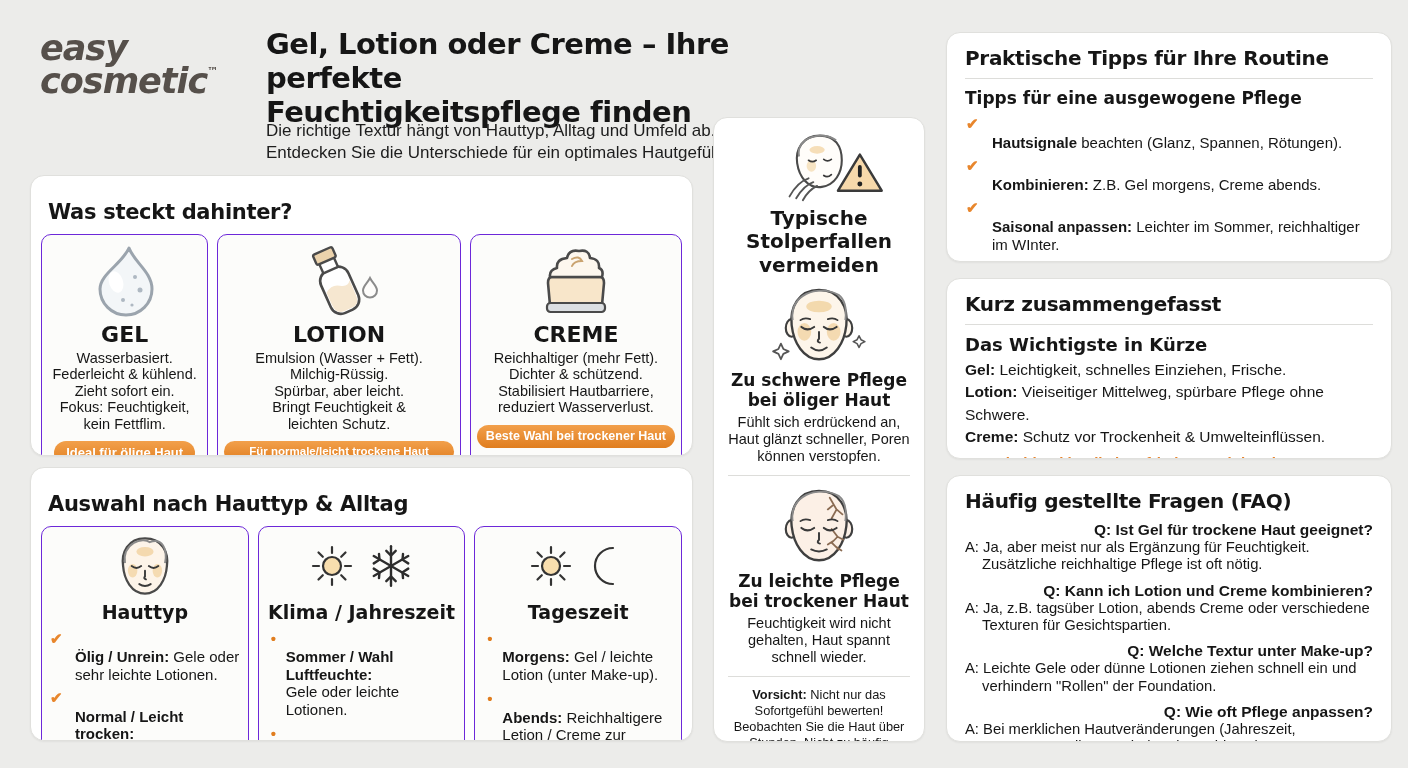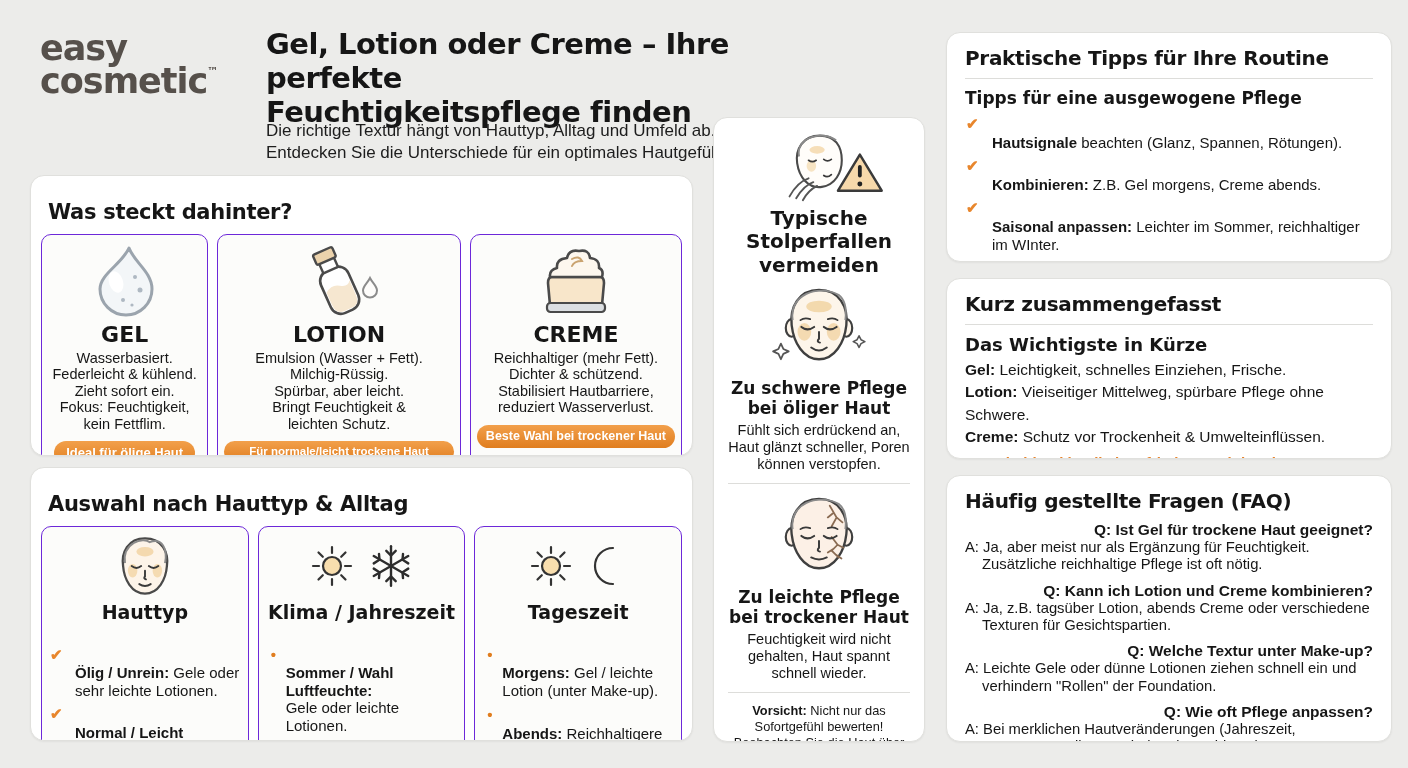--- a/index.html
+++ b/index.html
@@ -7,21 +7,21 @@
   .page {
     position:relative; width:1408px; height:768px;
     background:#ececea;
     font-family:"Liberation Sans", sans-serif;
     color:#161616; overflow:hidden;
   }
   
   .logo {
     position:absolute; left:40px; top:32px;
     font-family:"DejaVu Sans", sans-serif; font-weight:bold;
-    font-size:35px; line-height:0.95; color:#56504b; letter-spacing:-1px;
+    font-size:35px; line-height:0.95; color:#56504b; letter-spacing:-1px;font-style:italic;
   }
   .logo .tm { font-size:11px; vertical-align:18px; letter-spacing:0; }
   .main-title {
     position:absolute; left:266px; top:28px; width:600px;
     font-family:"DejaVu Sans", sans-serif; font-weight:bold;
     font-size:29px; line-height:1.17; letter-spacing:-0.5px;
     white-space:pre-line;
   }
   .subtitle {
     position:absolute; left:266px; top:120px; width:620px;
@@ -63,37 +63,37 @@
     padding:4px 12px 5px; border-radius:999px; white-space:nowrap;
   }
   .cards-row .card:nth-child(2) .badge { font-size:11.5px; padding:4px 25px 5px; }
   .cards-row .card:nth-child(3) .badge { font-size:12.5px; padding:4px 9px 5px; }
 
   
   .sel-card { text-align:left; }
   .sel-icon { height:66px; display:flex; align-items:center; justify-content:center; gap:14px; }
   .sel-title {
     font-family:"DejaVu Sans", sans-serif; font-weight:bold;
-    font-size:19px; text-align:center; margin:2px 0 24px;
+    font-size:19px; text-align:center; margin:2px 0 8px;
   }
   .sel-item { position:relative; padding-left:25px; font-size:15px; line-height:1.16; margin:0 0 7px 2px; white-space:pre-line; }
   .sel-item .mark { position:absolute; left:0; top:-1px; color:#e8862c; font-weight:bold; font-size:15px; }
   .bullet-item { position:relative; padding-left:17px; font-size:15px; line-height:1.16; margin:0 0 8px 4px; white-space:pre-line; }
   .bullet-item .dot { position:absolute; left:2px; top:-1px; color:#e07d1e; font-weight:bold; }
   .lead { font-weight:bold; }
 
   
   .mid-icon { display:flex; justify-content:center; margin:2px 0 0; }
   .mid-heading {
     font-family:"DejaVu Sans", sans-serif; font-weight:bold;
     font-size:20px; line-height:1.17; white-space:pre-line; margin:3px 0 8px;
   }
   .mid-sub {
     font-family:"DejaVu Sans", sans-serif; font-weight:bold;
-    font-size:17px; line-height:1.15; white-space:pre-line; margin:10px 0 4px;
+    font-size:17px; line-height:1.15; white-space:pre-line; margin:2px 0 4px;
   }
   .mid-body { font-size:14.5px; line-height:1.17; white-space:pre-line; }
   .mid-divider { border:none; border-top:1px solid #ddddda; margin:10px 2px; }
   .caution { font-size:12.8px; line-height:1.25; }
 
   
   .panel-title {
     font-family:"DejaVu Sans", sans-serif; font-weight:bold;
     font-size:20px; letter-spacing:-0.3px; margin:1px 0 8px;
   }

